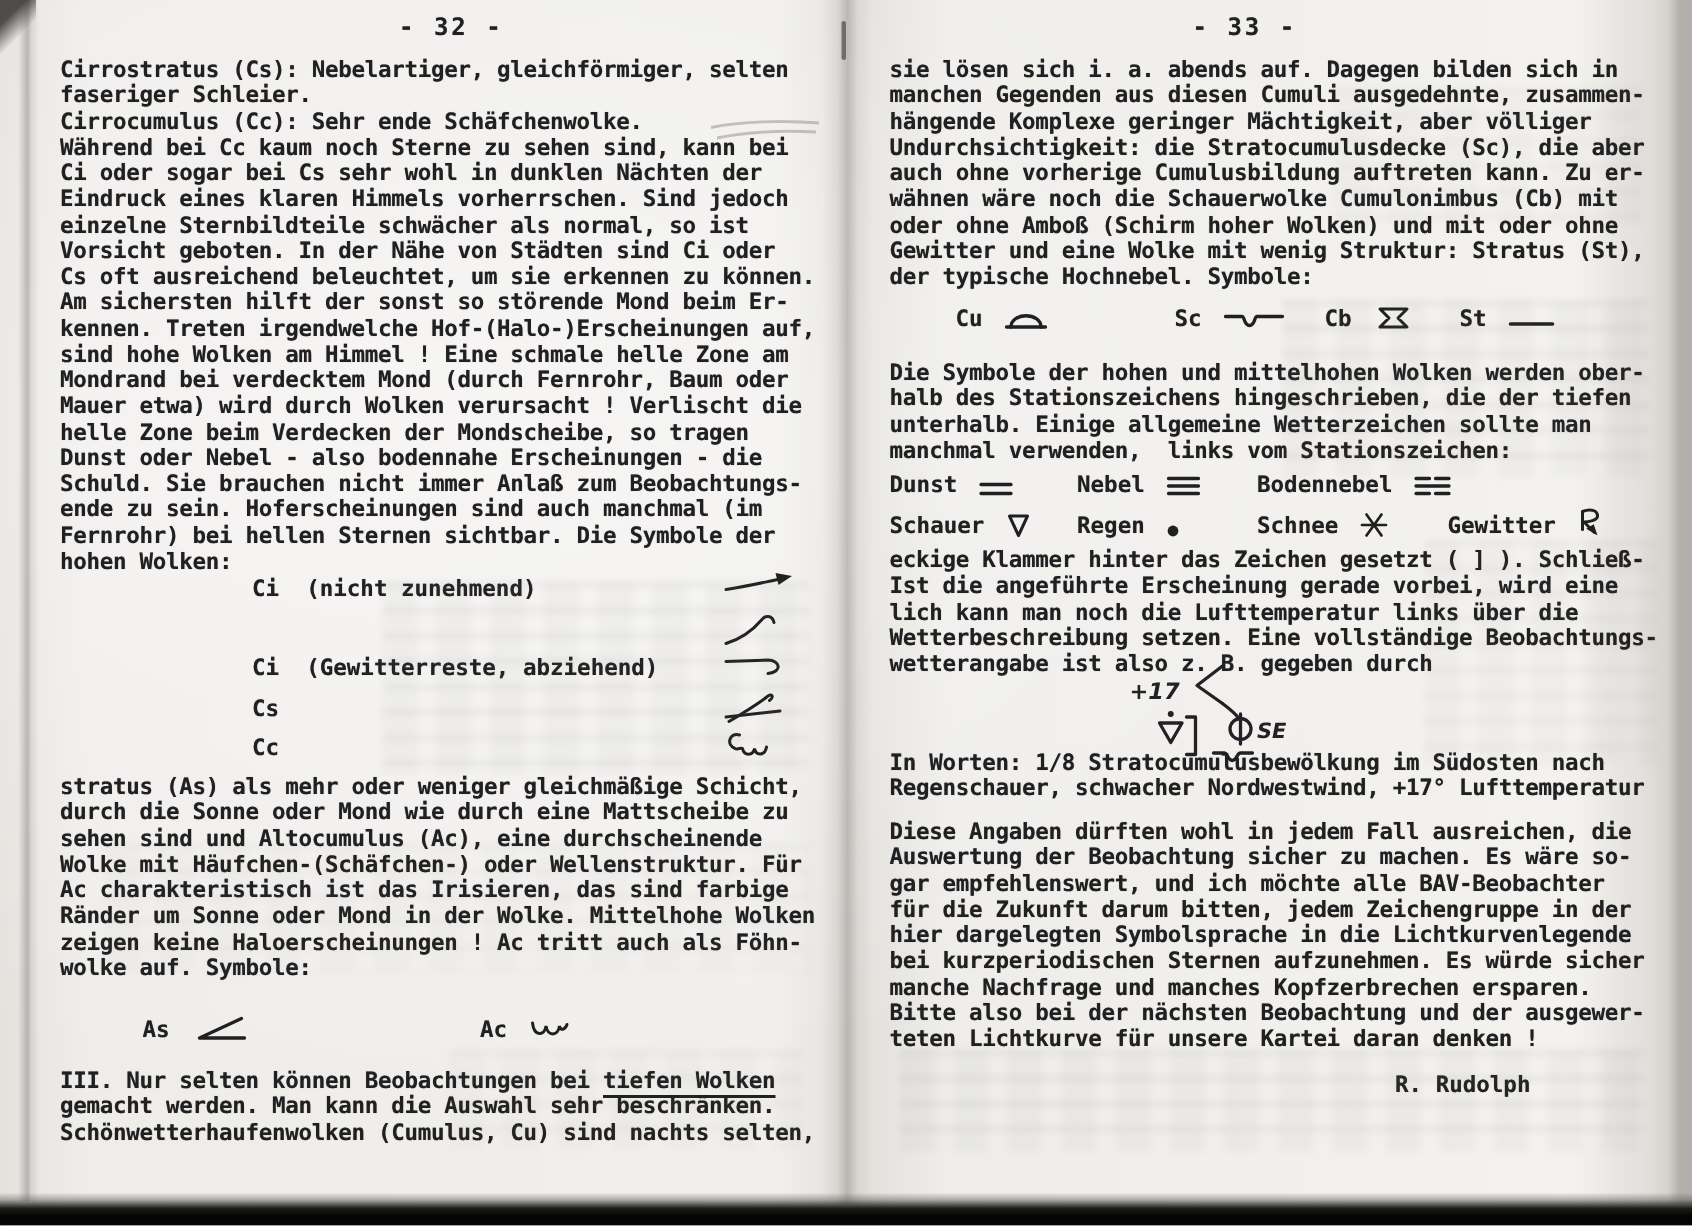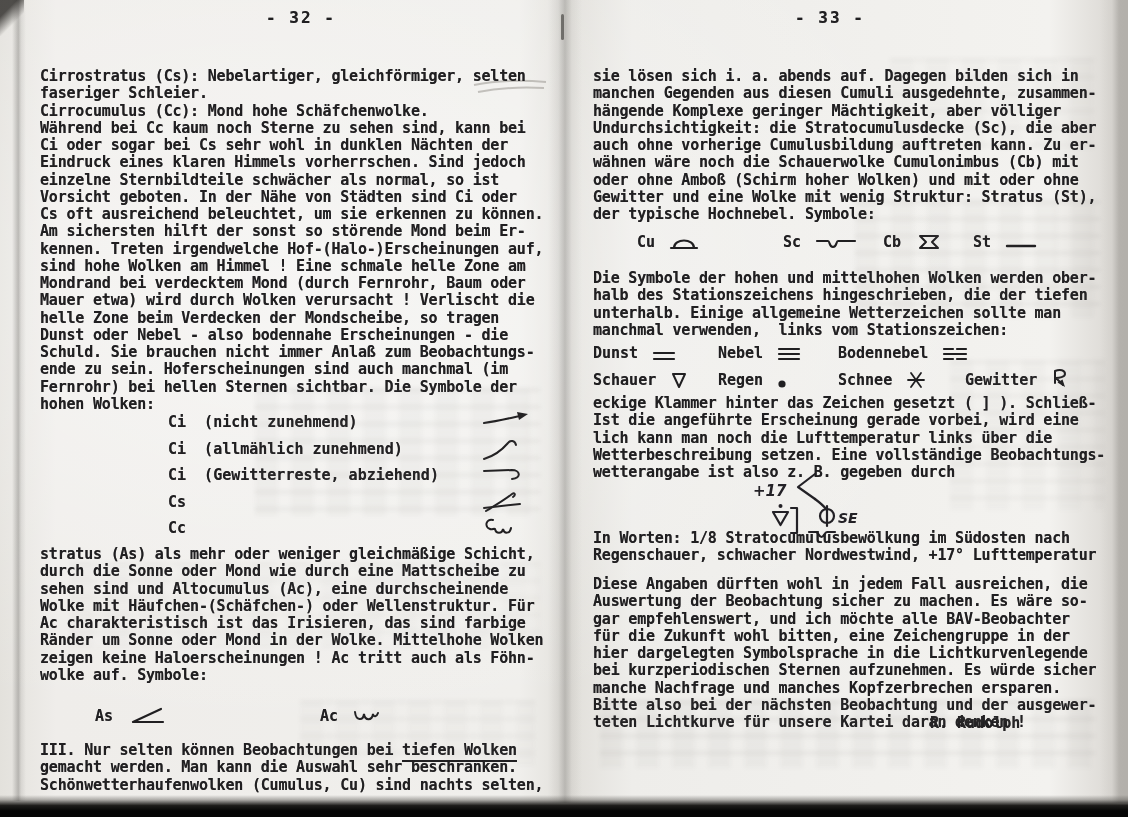--- a/index.html
+++ b/index.html
@@ -7,21 +7,21 @@
     position:relative;width:1128px;height:817px;overflow:hidden;
     font-family:"DejaVu Sans Mono",monospace;color:#201f21;
     background:
       radial-gradient(ellipse at 25% 35%, rgba(255,255,255,.45), rgba(255,255,255,0) 60%),
       linear-gradient(90deg,#e3e1dc 0,#efedea 5%,#f0efec 46%,#e1dfda 50.5%,#eeedea 56%,#f3f2ef 93%,#d6d3ce 100%),
       #eceae7;
   }
   .page{position:absolute;top:0;height:100%;}
   .page-left{left:40px;width:516px;}
   .page-right{left:593px;width:516px;}
-  .blk{position:absolute;left:0;width:100%;margin-top:30px;}
+  .blk{position:absolute;left:0;width:100%;}
   .tl{white-space:pre;font:700 15px/17.25px "DejaVu Sans Mono",monospace;height:17.25px;letter-spacing:-.2px;text-shadow:0 0 .5px rgba(25,24,26,.55);}
   .us{border-bottom:2px solid #201f21;padding-bottom:1px;}
   .pageno{position:absolute;top:8px;font:700 16px/20px "DejaVu Sans Mono",monospace;letter-spacing:2px;text-shadow:0 0 .5px rgba(25,24,26,.55);}
   .page-left .pageno{left:226px;}
   .page-right .pageno{left:202px;}
   .ic{display:inline-block;vertical-align:-4px;}
   .citable .ctr{position:relative;height:26.5px;}
   .citable .lab{position:absolute;left:128px;top:3px;font:700 15px/20px "DejaVu Sans Mono",monospace;white-space:pre;text-shadow:0 0 .5px rgba(25,24,26,.55);}
   .citable .ic{position:absolute;left:442px;top:1px;}
   .symrow{height:30px;}
@@ -64,21 +64,21 @@
 
   <div class="page page-left">
     <div class="pageno">- 32 -</div>
     <svg class="pencil" width="78" height="22" viewBox="0 0 78 22" fill="none" stroke="#9b9892" stroke-width="2">
         <path d="M2,9 C22,5 50,4 74,6"></path>
         <path d="M6,16 C26,12 52,11 72,12"></path>
       </svg>
     <div class="blk" style="top:38px">
         <div class="tl"><span>Cirrostratus (Cs): Nebelartiger, gleichförmiger, selten</span></div>
         <div class="tl"><span>faseriger Schleier.</span></div>
-        <div class="tl"><span>Cirrocumulus (Cc): Mond hohe Schäfchenwolke.</span></div>
+        <div class="tl"><span>Cirrocumulus (Cc): Sehr ende Schäfchenwolke.</span></div>
         <div class="tl"><span>Während bei Cc kaum noch Sterne zu sehen sind, kann bei</span></div>
         <div class="tl"><span>Ci oder sogar bei Cs sehr wohl in dunklen Nächten der</span></div>
         <div class="tl"><span>Eindruck eines klaren Himmels vorherrschen. Sind jedoch</span></div>
         <div class="tl"><span>einzelne Sternbildteile schwächer als normal, so ist</span></div>
         <div class="tl"><span>Vorsicht geboten. In der Nähe von Städten sind Ci oder</span></div>
         <div class="tl"><span>Cs oft ausreichend beleuchtet, um sie erkennen zu können.</span></div>
         <div class="tl"><span>Am sichersten hilft der sonst so störende Mond beim Er-</span></div>
         <div class="tl"><span>kennen. Treten irgendwelche Hof-(Halo-)Erscheinungen auf,</span></div>
         <div class="tl"><span>sind hohe Wolken am Himmel ! Eine schmale helle Zone am</span></div>
         <div class="tl"><span>Mondrand bei verdecktem Mond (durch Fernrohr, Baum oder</span></div>
@@ -92,21 +92,20 @@
       </div>
     <div class="blk citable" style="top:379px">
         <div class="ctr">
           <span class="lab">Ci  (nicht zunehmend)</span>
           <span class="ic"><svg width="48" height="16" viewBox="0 0 48 16" stroke="#201f21" stroke-width="2" fill="none" stroke-linecap="round">
               <path d="M2,13 C16,11 28,8 38,6"></path>
               <path d="M46,4 L35,2 L37,10 Z" fill="#201f21" stroke="none"></path>
             </svg></span>
         </div>
         <div class="ctr">
-          <span class="lab">Ci  (allmählich zunehmend)</span>
           <span class="ic"><svg width="38" height="24" viewBox="0 0 38 24" stroke="#201f21" stroke-width="2" fill="none" stroke-linecap="round">
               <path d="M2,22 C12,19 20,13 26,6 C28,3 33,3 34,8"></path>
             </svg></span>
         </div>
         <div class="ctr">
           <span class="lab">Ci  (Gewitterreste, abziehend)</span>
           <span class="ic"><svg width="46" height="20" viewBox="0 0 46 20" stroke="#201f21" stroke-width="2" fill="none" stroke-linecap="round">
               <path d="M2,8 L30,7 C38,7 40,15 30,16"></path>
             </svg></span>
         </div>
@@ -233,21 +232,21 @@
     </div>
 
     <div class="blk" style="top:500px">
         <div class="tl"><span>In Worten: 1/8 Stratocumulusbewölkung im Südosten nach</span></div>
         <div class="tl"><span>Regenschauer, schwacher Nordwestwind, +17° Lufttemperatur</span></div>
       </div>
     <div class="blk" style="top:546px">
         <div class="tl"><span>Diese Angaben dürften wohl in jedem Fall ausreichen, die</span></div>
         <div class="tl"><span>Auswertung der Beobachtung sicher zu machen. Es wäre so-</span></div>
         <div class="tl"><span>gar empfehlenswert, und ich möchte alle BAV-Beobachter</span></div>
-        <div class="tl"><span>für die Zukunft wohl bitten, eine Zeichengruppe in der</span></div>
+        <div class="tl"><span>für die Zukunft darum bitten, jedem Zeichengruppe in der</span></div>
         <div class="tl"><span>hier dargelegten Symbolsprache in die Lichtkurvenlegende</span></div>
         <div class="tl"><span>bei kurzperiodischen Sternen aufzunehmen. Es würde sicher</span></div>
         <div class="tl"><span>manche Nachfrage und manches Kopfzerbrechen ersparen.</span></div>
         <div class="tl"><span>Bitte also bei der nächsten Beobachtung und der ausgewer-</span></div>
         <div class="tl"><span>teten Lichtkurve für unsere Kartei daran denken !</span></div>
       </div>
     <div class="sig">R. Rudolph</div>
   </div>
 
   <div class="smudge" style="left:255px;top:388px;width:285px;height:128px"></div>

